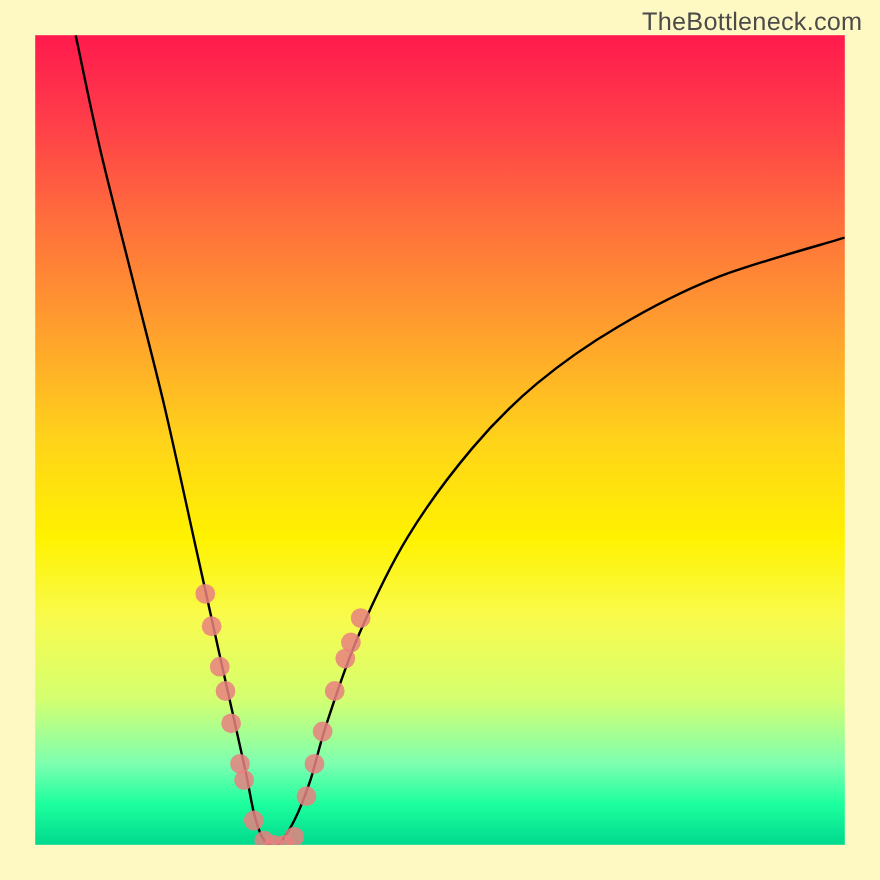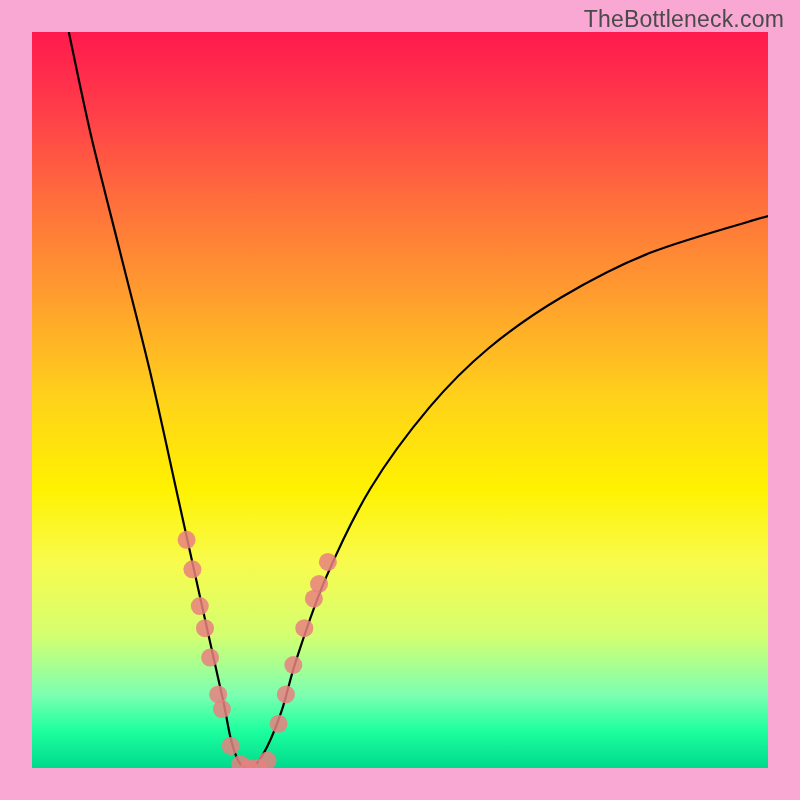--- a/index.html
+++ b/index.html
@@ -8,21 +8,21 @@
     width: 800px;
     height: 800px;
     overflow: hidden;
     background: #000;
     font-family: Arial, Helvetica, sans-serif;
   }
   .frame {
     position: relative;
     width: 800px;
     height: 800px;
-    background: #f9a8d4;
+    background: #fef9c3;
   }
   .plot-area {
     position: absolute;
     left: 32px;
     top: 32px;
     width: 736px;
     height: 736px;
     background: linear-gradient(to bottom,
       #ff1a4d 0%,
       #ff3b4a 10%,

